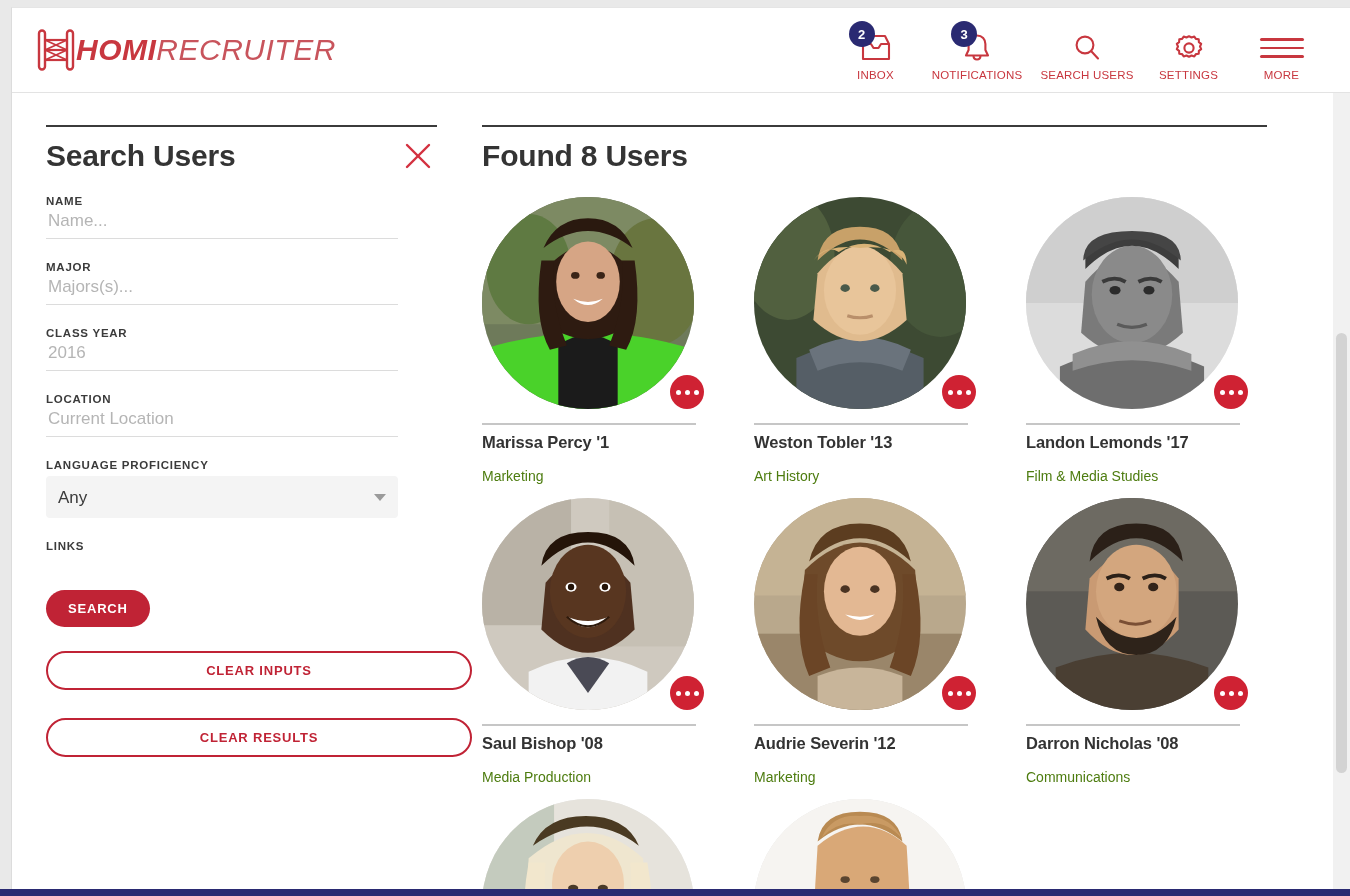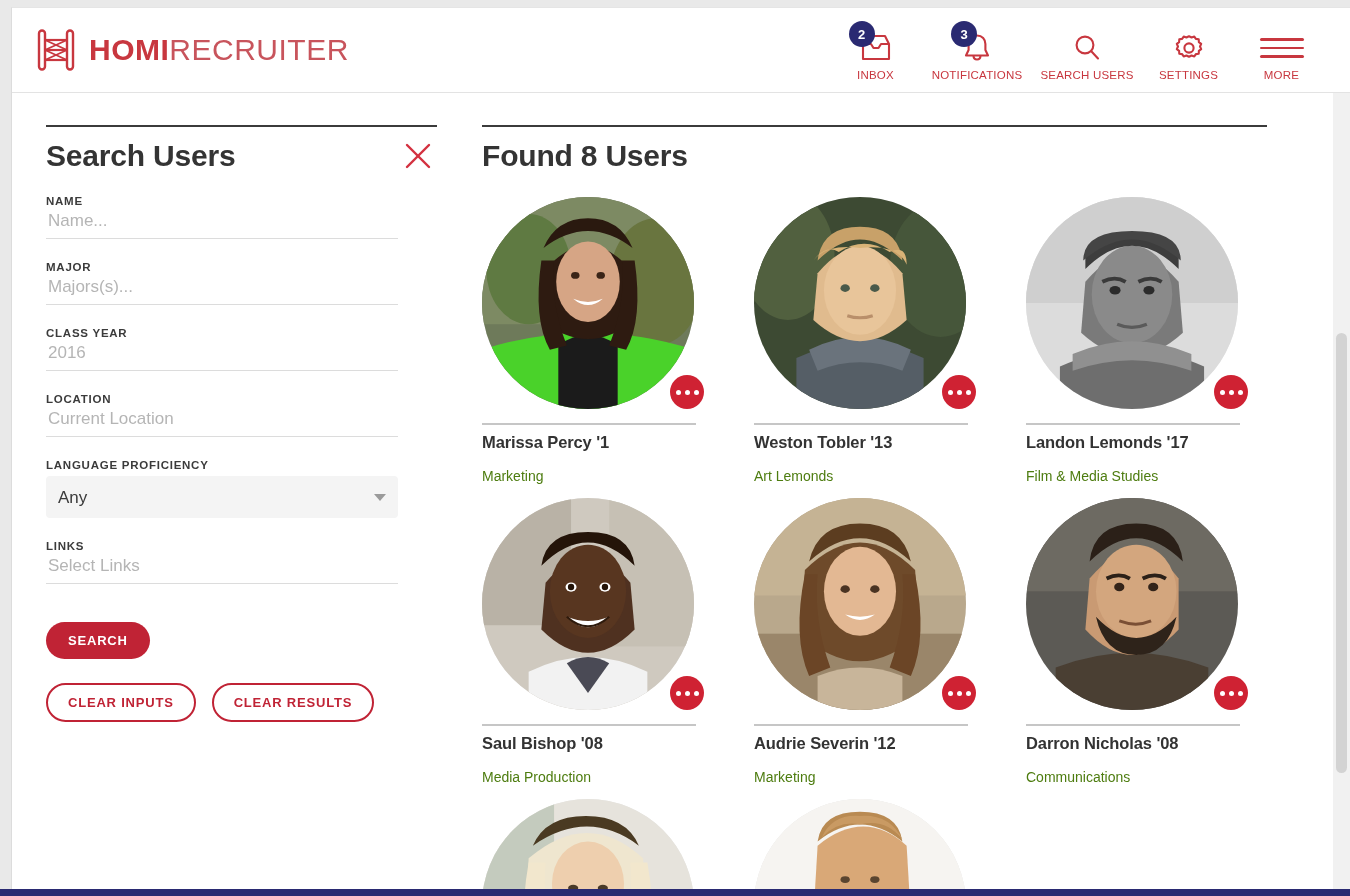--- a/index.html
+++ b/index.html
@@ -22,21 +22,21 @@
   
   .app-header {
     position: relative;
     height: 85px;
     background: #ffffff;
     border-bottom: 1px solid #e3e3e3;
   }
   .brand {
     position: absolute;
     left: 24px; top: 21px;
-    display: flex; align-items: center; gap: 13px;
+    display: flex; align-items: center; gap: 0; font-style: italic;
   }
   .brand-mark { width: 40px; height: 42px; display:block; }
   .brand-text {
     font-size: 30px;
     letter-spacing: 0.5px;
     white-space: nowrap;
     line-height: 1;
   }
   .brand-text .b1 { color: #c8373f; font-weight: 700; }
   .brand-text .b2 { color: #c8545c; font-weight: 300; }
@@ -147,21 +147,21 @@
   .btn-search {
     display: inline-block;
     background: #c02335;
     color: #fff;
     border: none; border-radius: 20px;
     font-family: inherit;
     font-size: 13px; font-weight: 700; letter-spacing: 0.8px;
     padding: 11px 22px;
     cursor: pointer;
   }
-  .btn-row2 { margin-top: 24px; display: flex; gap: 16px; }
+  .btn-row2 { margin-top: 24px; display: flex; gap: 28px; flex-direction: column; }
   .btn-outline {
     background: #fff;
     color: #c02335;
     border: 2px solid #c02335;
     border-radius: 20px;
     font-family: inherit;
     font-size: 13px; font-weight: 700; letter-spacing: 0.8px;
     padding: 10px 20px;
     cursor: pointer;
   }
@@ -350,21 +350,20 @@
         <div class="select-wrap">
           <select class="field-select">
             <option>Any</option>
           </select>
           <div class="select-arrow"></div>
         </div>
       </div>
 
       <div class="field" style="margin-top:22px;">
         <div class="field-label">LINKS</div>
-        <input class="field-input" type="text" placeholder="Select Links" style="">
       </div>
 
       <div class="btn-row">
         <button class="btn-search">SEARCH</button>
       </div>
       <div class="btn-row2">
         <button class="btn-outline">CLEAR INPUTS</button>
         <button class="btn-outline">CLEAR RESULTS</button>
       </div>
     </div>
@@ -425,21 +424,21 @@
               </svg>
             </div>
             <div class="more-dots">
                 <i></i>
                 <i></i>
                 <i></i>
               </div>
           </div>
           <div class="card-rule"></div>
           <div class="card-name">Weston Tobler '13</div>
-          <div class="card-major">Art Lemonds</div>
+          <div class="card-major">Art History</div>
         </div>
 
         <div class="user-card">
           <div class="avatar-wrap">
             <div class="avatar">
               <svg viewBox="0 0 100 100" preserveAspectRatio="xMidYMid slice">
                 <rect width="100" height="100" fill="#dcdcdc"></rect>
                 <rect x="0" y="0" width="100" height="50" fill="#cfcfcf"></rect>
                 <path d="M16 80 q34 -16 68 0 l0 20 -68 0 z" fill="#6e6e6e"></path>
                 <path d="M28 40 q22 -26 44 0 l2 24 q-24 22 -48 0 z" fill="#7a7a7a"></path>

